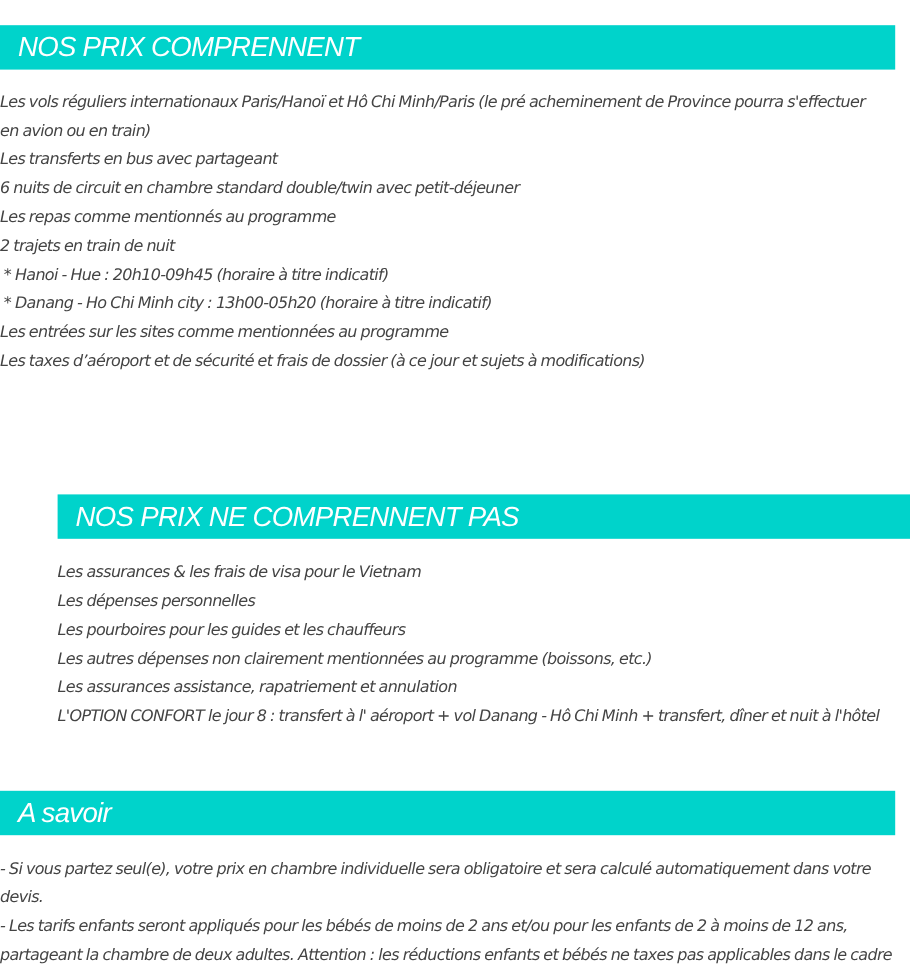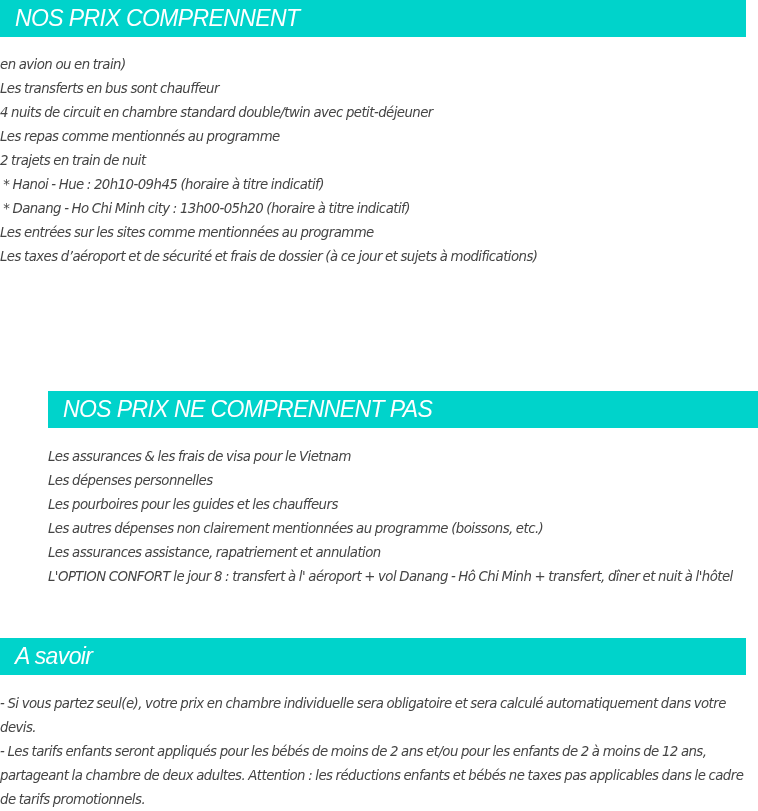--- a/index.html
+++ b/index.html
@@ -8,20 +8,21 @@
       background: #ffffff;
     }
     body {
       width: 758px;
       height: 811px;
       overflow: hidden;
       font-family: "DejaVu Sans", "Liberation Sans", sans-serif;
     }
     .section {
       width: 746px;
+      margin-top: 21px;
     }
     .section-header {
       background: #00d3cb;
       height: 37px;
       display: flex;
       align-items: center;
       box-sizing: border-box;
       padding-left: 15px;
     }
     .section-title {
@@ -56,23 +57,24 @@
     #s3 .section-body { margin-top: 17px; }
   </style>
 </head>
 <body>
 
 <div class="section" id="s1">
   <div class="section-header">
     <span class="section-title">NOS PRIX COMPRENNENT</span>
   </div>
   <div class="section-body">
+    <p class="line">Les vols réguliers internationaux Paris/Hanoï et Hô Chi Minh/Paris (le pré acheminement de Province pourra s'effectuer</p>
     <p class="line">en avion ou en train)</p>
-    <p class="line">Les transferts en bus sont chauffeur</p>
-    <p class="line">4 nuits de circuit en chambre standard double/twin avec petit-déjeuner</p>
+    <p class="line">Les transferts en bus avec partageant</p>
+    <p class="line">6 nuits de circuit en chambre standard double/twin avec petit-déjeuner</p>
     <p class="line">Les repas comme mentionnés au programme</p>
     <p class="line">2 trajets en train de nuit</p>
     <p class="line" style="white-space: pre;"> * Hanoi - Hue : 20h10-09h45 (horaire à titre indicatif)</p>
     <p class="line" style="white-space: pre; font-style: italic;"> * Danang - Ho Chi Minh city : 13h00-05h20 (horaire à titre indicatif)</p>
     <p class="line">Les entrées sur les sites comme mentionnées au programme</p>
     <p class="line">Les taxes d’aéroport et de sécurité et frais de dossier (à ce jour et sujets à modifications)</p>
   </div>
 </div>
 
 <div class="section" id="s2">

